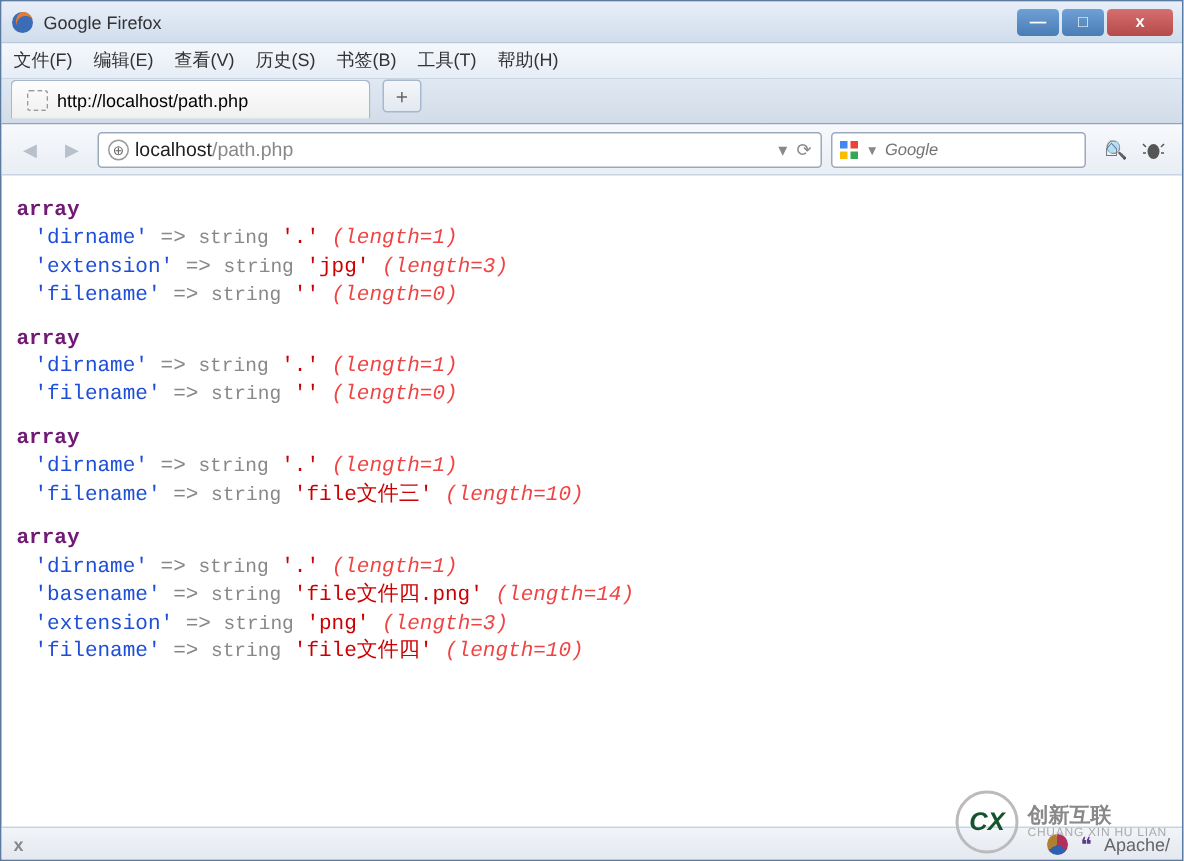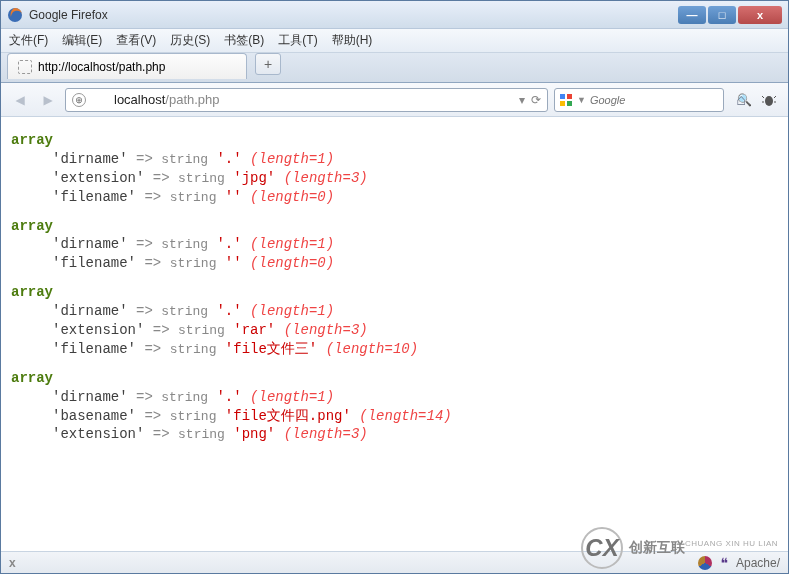--- a/index.html
+++ b/index.html
@@ -15,43 +15,43 @@
 .menubar { height: 24px; background: linear-gradient(to bottom,#f5f8fc,#e6edf5); display: flex; align-items: center; padding: 0 8px; gap: 14px; border-bottom: 1px solid #c8d4e2; font-size: 12px; color: #333; }
 .tabbar { height: 30px; background: linear-gradient(to bottom,#e0e8f2,#d2dce8); display: flex; align-items: flex-start; padding: 0 6px; border-bottom: 1px solid #8fa5bf; }
 .tab { background: linear-gradient(to bottom,#fdfdfd,#f0f0f0); border: 1px solid #a8b8cc; border-bottom: none; border-radius: 4px 4px 0 0; height: 26px; display: flex; align-items: center; padding: 0 10px; min-width: 240px; gap: 6px; }
 .tab-icon { width: 14px; height: 14px; border: 1px dashed #999; border-radius: 2px; }
 .newtab { width: 26px; height: 22px; margin-left: 8px; background: linear-gradient(to bottom,#f4f6f9,#e3e9f1); border: 1px solid #a8b8cc; border-radius: 3px; display: flex; align-items: center; justify-content: center; color: #666; font-size: 14px; margin-bottom: 2px; }
 .navbar { height: 34px; background: linear-gradient(to bottom,#f7f9fc,#e9eef5); display: flex; align-items: center; padding: 0 8px; gap: 6px; border-bottom: 1px solid #c8d4e2; }
 .navbtn { width: 22px; height: 22px; display: flex; align-items: center; justify-content: center; color: #6a7488; border-radius: 3px; }
 .navbtn.disabled { color: #b8c0cc; }
 .urlbar { flex: 1; height: 24px; background: #fff; border: 1px solid #9aa9bc; border-radius: 3px; display: flex; align-items: center; padding: 0 6px; gap: 4px; }
 .urlbar-icon { width: 14px; height: 14px; border: 1px solid #999; border-radius: 50%; display:flex;align-items:center;justify-content:center;font-size:9px;color:#666; }
-.urlbar-text { flex:1; font-size: 13px; margin-left: 24px; }
+.urlbar-text { flex:1; font-size: 13px; }
 .urlbar-text .host { color: #222; }
 .urlbar-text .path { color: #888; }
 .urlbar-actions { display: flex; gap: 6px; align-items: center; color: #888; }
 .searchbar { width: 170px; height: 24px; background: #fff; border: 1px solid #9aa9bc; border-radius: 3px; display: flex; align-items: center; padding: 0 4px; gap: 4px; }
 .searchbar-icon { display:flex; }
 .searchbar input { border: none; outline: none; flex: 1; font-size: 11px; font-style: italic; color: #888; background: transparent; }
 .content { padding: 14px 10px 10px 10px; font-family: "Courier New", monospace; font-size: 14px; line-height: 1.35; height: 420px; overflow: hidden; }
 .arr-block { margin-bottom: 10px; }
-.kw { font-weight: bold; color: #4d7c0f; }
-.key-q { color: #404040; margin-left: 29px; }
+.kw { font-weight: bold; color: #701a75; }
+.key-q { color: #1d4ed8; }
 .arrow { color: #888; }
 .str-label { color: #888; font-size: 13px; }
 .str-val { color: #c00; }
 .len { font-style: italic; color: #ef4444; }
 .indent { padding-left: 12px; }
 .statusbar { position: absolute; bottom: 0; left: 0; right: 0; height: 22px; background: linear-gradient(to bottom,#f1f4f8,#e4e9f0); border-top: 1px solid #c8d4e2; display: flex; align-items: center; padding: 0 8px; justify-content: space-between; color: #666; }
 .status-right { display: flex; align-items: center; gap: 8px; }
 .status-pie { width: 14px; height: 14px; border-radius: 50%; background: conic-gradient(#b03060 0 120deg, #3060b0 120deg 240deg, #b08030 240deg 360deg); }
 .feather { color: #5a3a8a; font-size: 14px; }
 .watermark { position: absolute; right: 10px; bottom: 4px; display: flex; align-items: center; gap: 6px; }
-.watermark-circle { width: 42px; height: 42px; border: 2px solid #bbb; border-radius: 50%; display:flex; align-items:center; justify-content:center; color:#737373; font-size:24px; font-weight:bold; font-style:italic; }
-.watermark-txt { display:flex; flex-direction:row; line-height:1.1; }
+.watermark-circle { width: 42px; height: 42px; border: 2px solid #bbb; border-radius: 50%; display:flex; align-items:center; justify-content:center; color:#14532d; font-size:17px; font-weight:bold; font-style:italic; }
+.watermark-txt { display:flex; flex-direction:column; line-height:1.1; }
 .watermark-txt .cn { font-size: 14px; color: #888; font-weight:bold; }
 .watermark-txt .en { font-size: 8px; color: #aaa; letter-spacing: 0.5px; }
 </style>
 </head>
 <body>
 
 <div class="titlebar">
   <svg class="titlebar-icon" viewBox="0 0 16 16">
       <circle cx="8" cy="8" r="7" fill="#3a6db5"></circle>
       <path d="M8 1 C12 1 15 4 15 8 C15 5 12 3 8 4 C5 5 4 8 4 10 C3 7 4 2 8 1 Z" fill="#e67a2e"></path>
@@ -128,28 +128,28 @@
       <div class="indent"><span class="key-q">'filename'</span> <span class="arrow">=&gt;</span> <span class="str-label">string</span> <span class="str-val">''</span> <span class="len">(length=0)</span></div>
     </div>
     <div class="arr-block">
       <div><span class="kw">array</span></div>
       <div class="indent"><span class="key-q">'dirname'</span> <span class="arrow">=&gt;</span> <span class="str-label">string</span> <span class="str-val">'.'</span> <span class="len">(length=1)</span></div>
       <div class="indent"><span class="key-q">'filename'</span> <span class="arrow">=&gt;</span> <span class="str-label">string</span> <span class="str-val">''</span> <span class="len">(length=0)</span></div>
     </div>
     <div class="arr-block">
       <div><span class="kw">array</span></div>
       <div class="indent"><span class="key-q">'dirname'</span> <span class="arrow">=&gt;</span> <span class="str-label">string</span> <span class="str-val">'.'</span> <span class="len">(length=1)</span></div>
-      <div class="indent"><span class="key-q">'extension'</span> <span class="arrow">=&gt;</span> <span class="str-label">string</span> <span class="str-val">'rar'</span> <span class="len">(length=3)</span></div>
       <div class="indent"><span class="key-q">'filename'</span> <span class="arrow">=&gt;</span> <span class="str-label">string</span> <span class="str-val">'file文件三'</span> <span class="len">(length=10)</span></div>
     </div>
     <div class="arr-block">
       <div><span class="kw">array</span></div>
       <div class="indent"><span class="key-q">'dirname'</span> <span class="arrow">=&gt;</span> <span class="str-label">string</span> <span class="str-val">'.'</span> <span class="len">(length=1)</span></div>
       <div class="indent"><span class="key-q">'basename'</span> <span class="arrow">=&gt;</span> <span class="str-label">string</span> <span class="str-val">'file文件四.png'</span> <span class="len">(length=14)</span></div>
       <div class="indent"><span class="key-q">'extension'</span> <span class="arrow">=&gt;</span> <span class="str-label">string</span> <span class="str-val">'png'</span> <span class="len">(length=3)</span></div>
+      <div class="indent"><span class="key-q">'filename'</span> <span class="arrow">=&gt;</span> <span class="str-label">string</span> <span class="str-val">'file文件四'</span> <span class="len">(length=10)</span></div>
     </div>
   </div>
 
 <div class="statusbar">
   <span style="color:#888;font-weight:bold;">x</span>
   <div class="status-right">
     <span class="status-pie"></span>
     <span class="feather">❝</span>
     <span>Apache/</span>
   </div>

